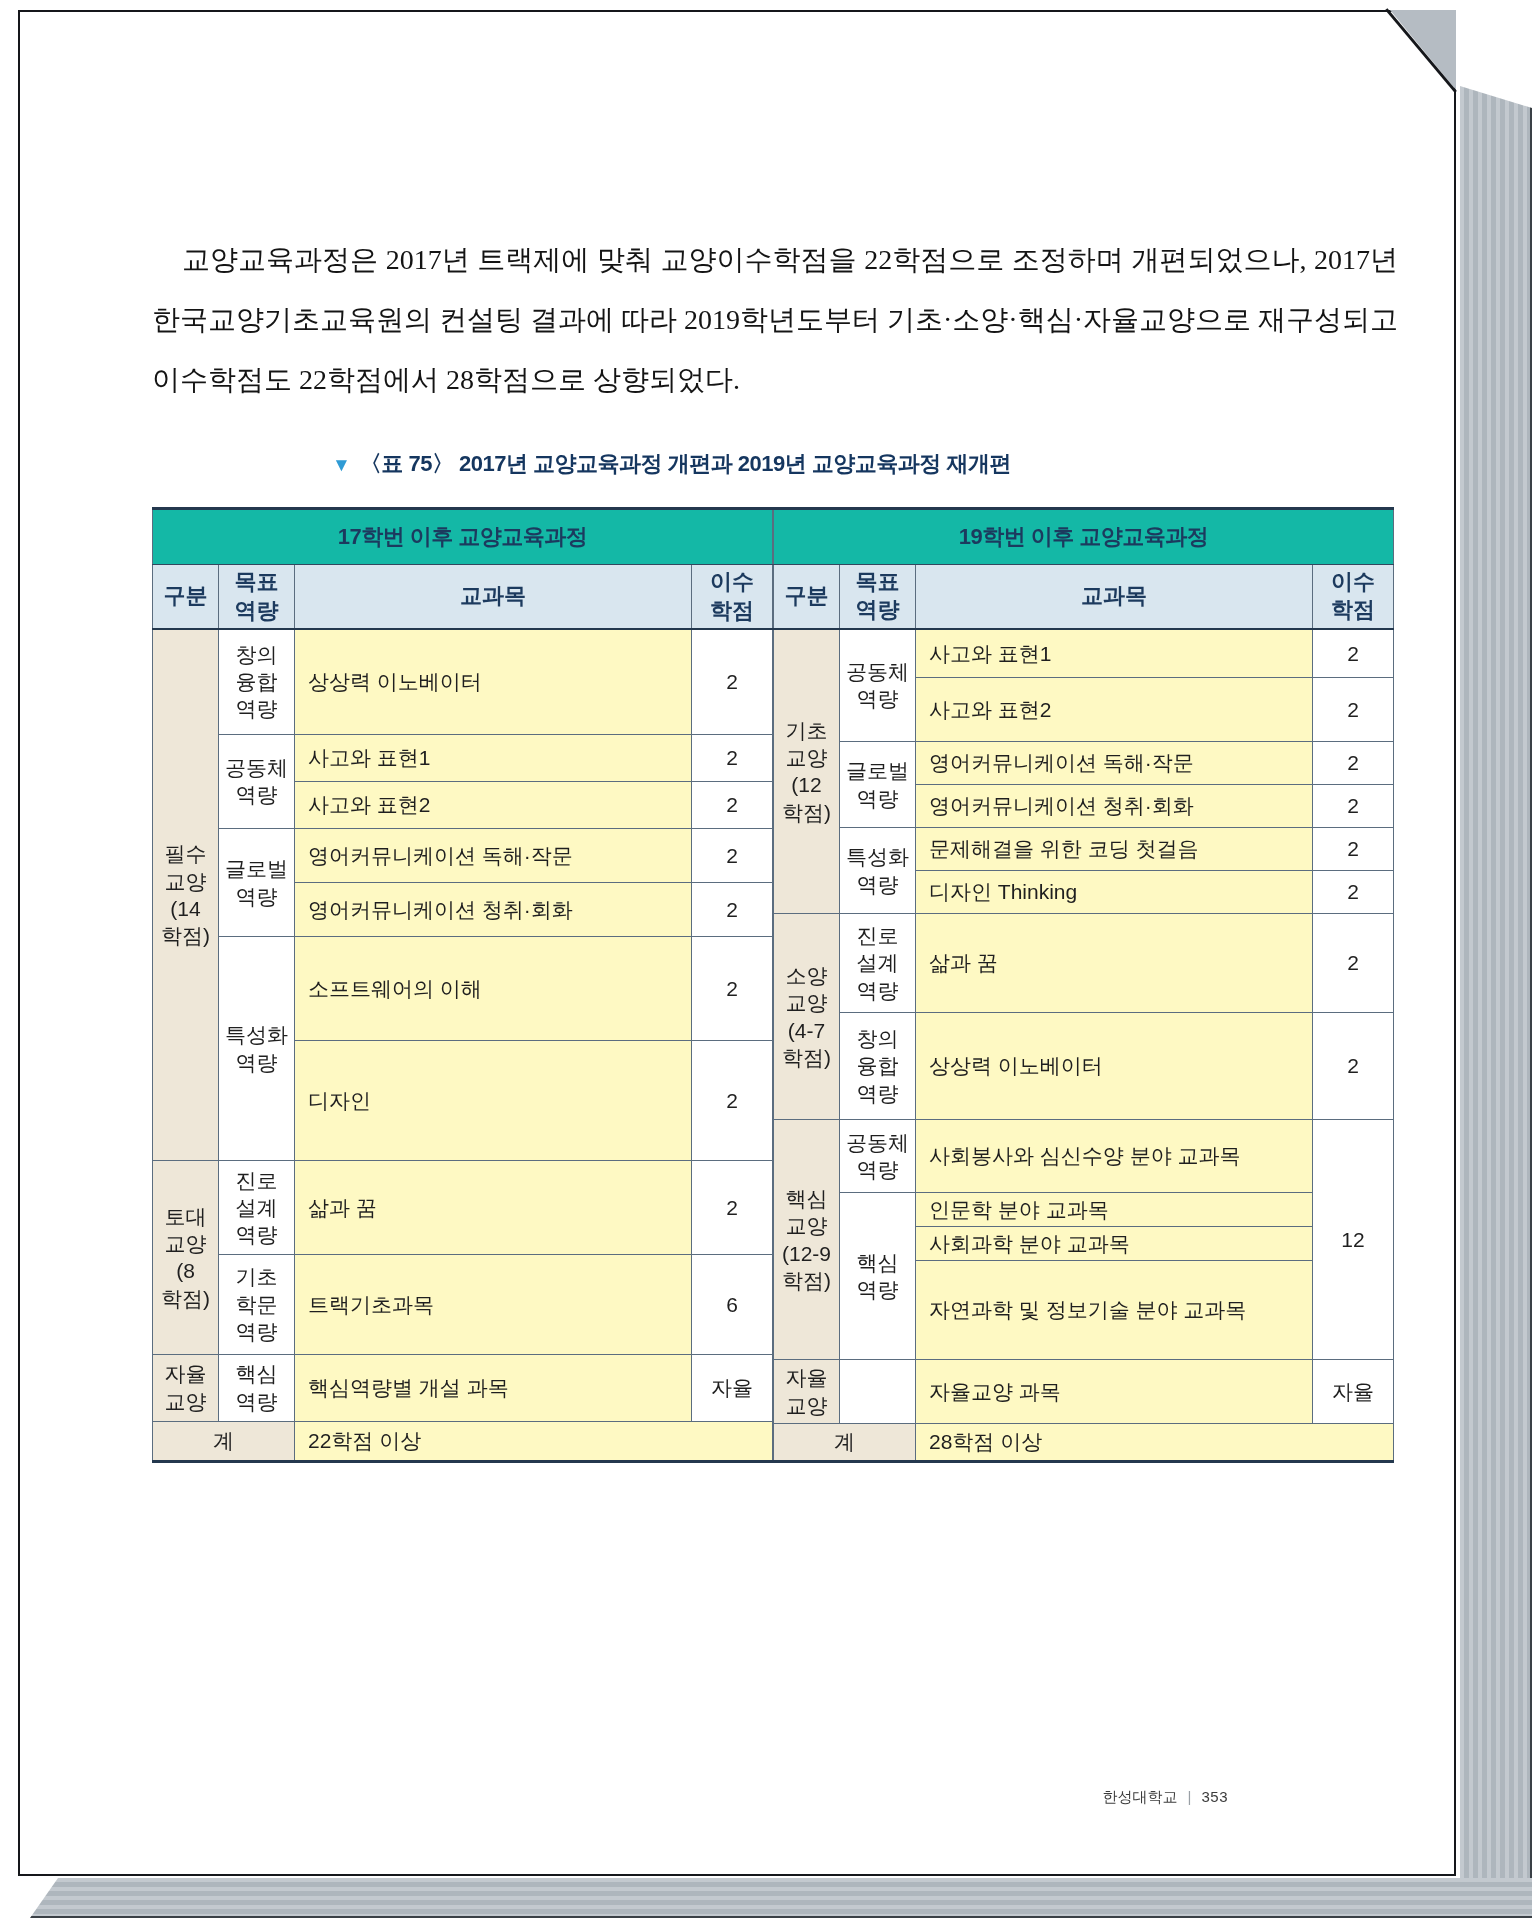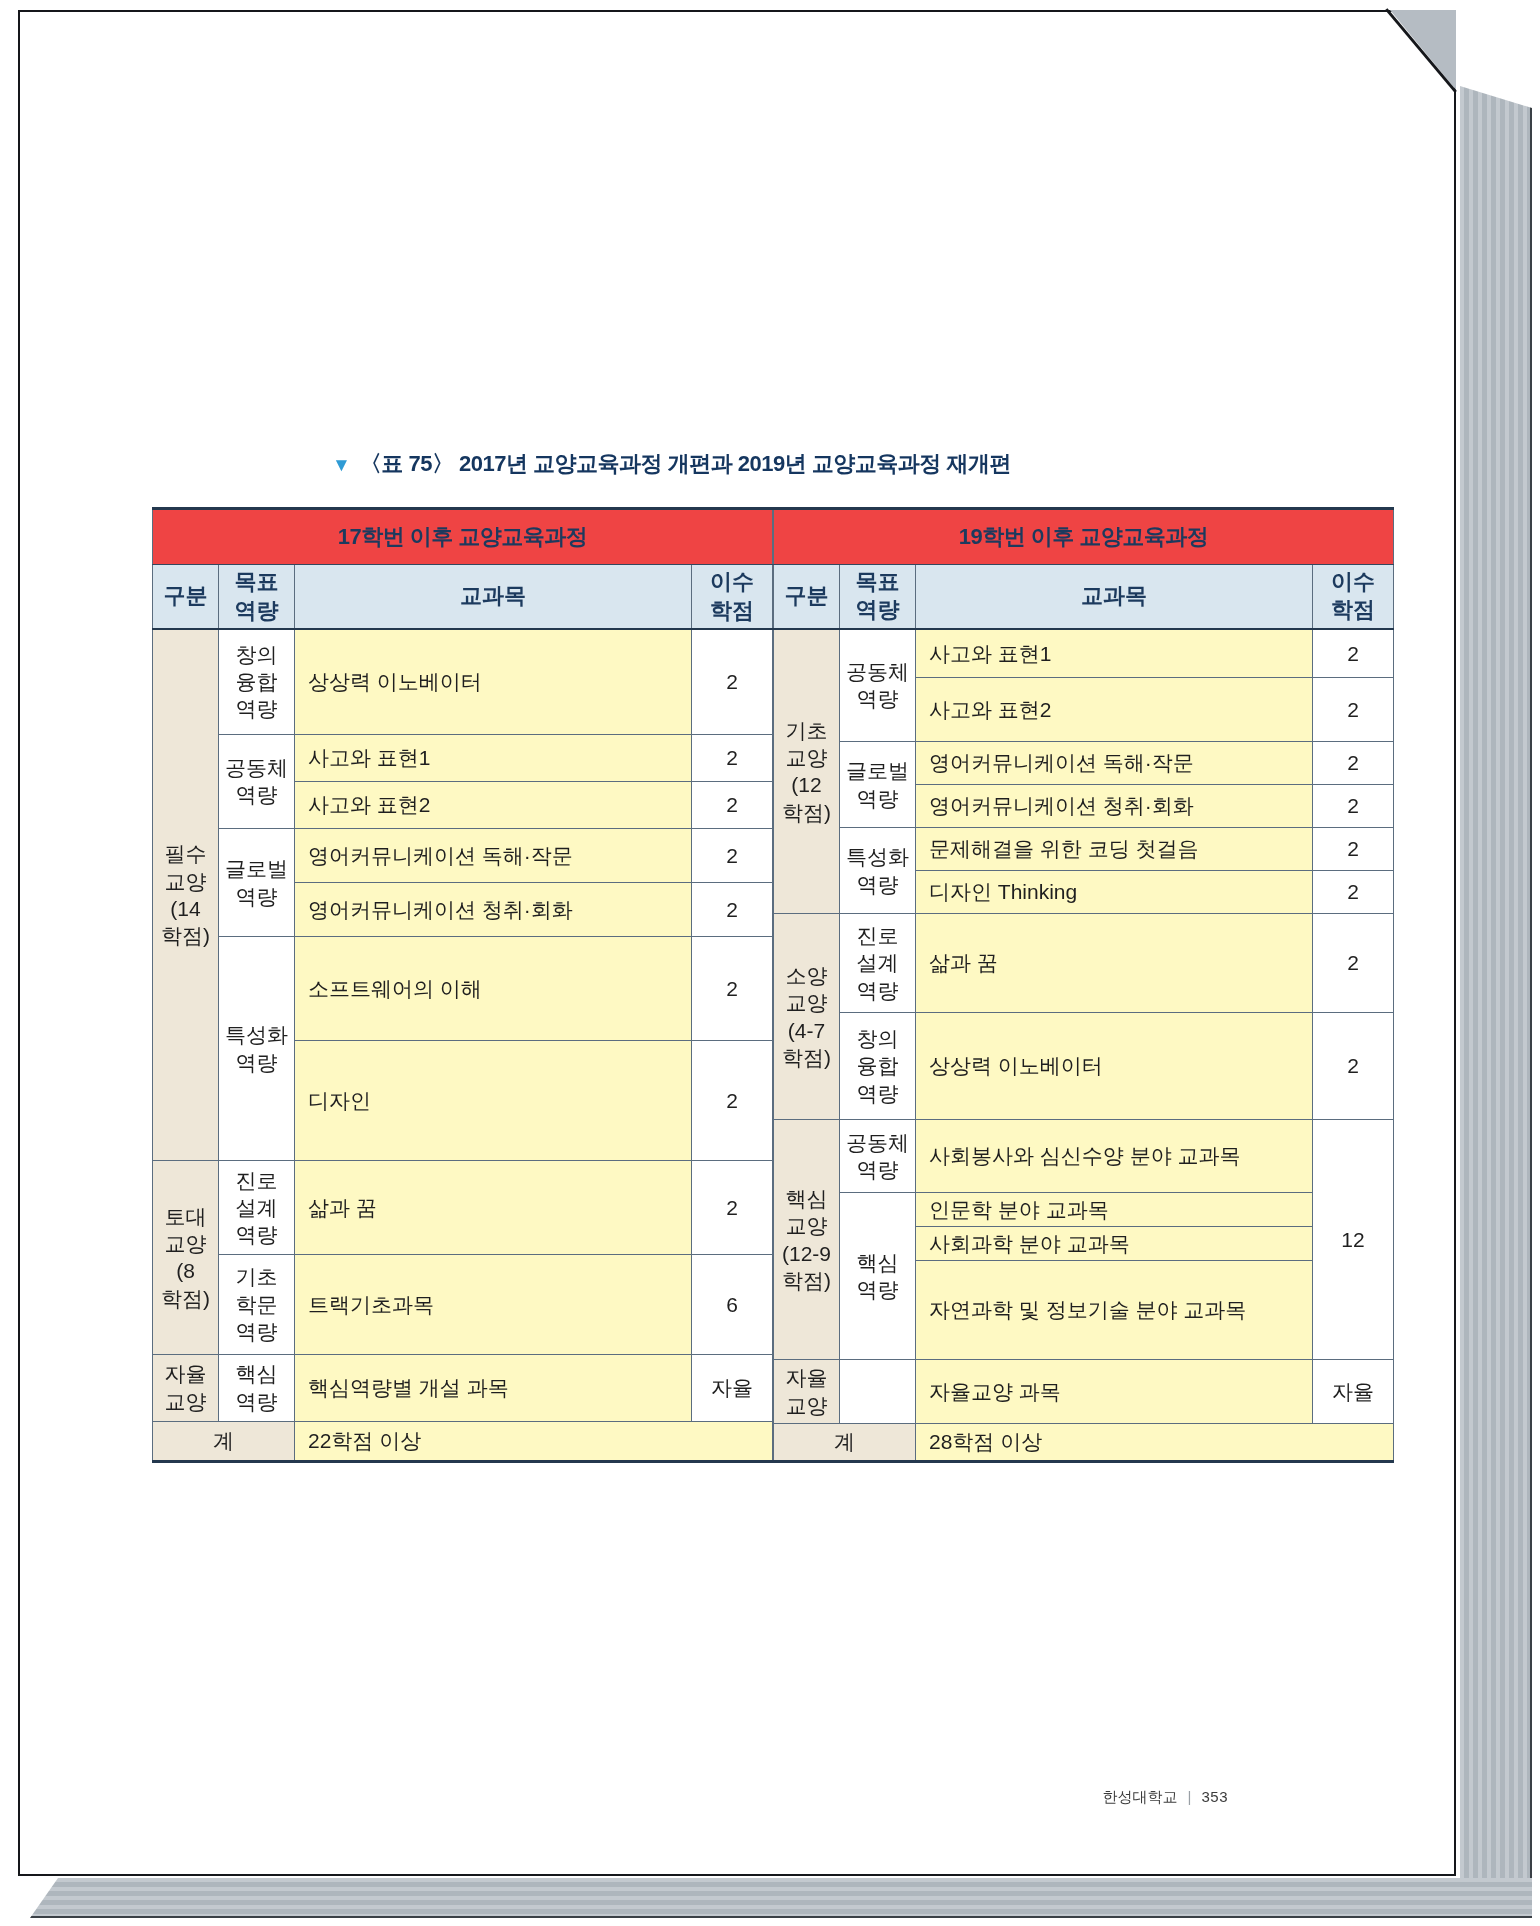--- a/index.html
+++ b/index.html
@@ -39,21 +39,21 @@
   .footer .divider{color:#9aa0a6;margin:0 10px;}
   .footer .pageno{letter-spacing:0.5px;}
 
   
   .tables{position:absolute;left:132px;top:495px;display:flex;}
   table.tbl{border-collapse:collapse;table-layout:fixed;width:620px;
             border-top:3px solid #24384e;border-bottom:3px solid #24384e;}
   .tbl td,.tbl th{border:1px solid #5b6d7f;box-sizing:border-box;
             font-size:21px;color:#1f1f1f;vertical-align:middle;padding:2px 4px;
             line-height:1.3;overflow:hidden;}
-  .tbl .title-row th{height:56px;background:#ef4444;color:#1c3a5e;font-weight:bold;
+  .tbl .title-row th{height:56px;background:#14b8a6;color:#1c3a5e;font-weight:bold;
             font-size:22px;border-bottom:1px solid #33475e;letter-spacing:-0.5px;}
   .tbl .head-row th{height:64px;background:#d9e6ef;color:#1c3a5e;font-weight:bold;
             font-size:22px;text-align:center;white-space:pre-line;
             border-bottom:2px solid #24384e;}
   .tbl .group{background:#eee7d8;text-align:center;white-space:pre-line;}
   .tbl .comp{background:#ffffff;text-align:center;white-space:pre-line;}
   .tbl .subj{background:#fef9c3;text-align:left;padding-left:13px;padding-right:8px;}
   .tbl .cred{background:#ffffff;text-align:center;}
   .tbl .total-label{background:#eee7d8;text-align:center;}
 </style>
@@ -62,20 +62,21 @@
 
 <div class="canvas">
 
   <div class="edge-right"></div>
   <div class="edge-bottom"></div>
 
   <div class="page">
     <div class="corner-fold"></div>
     <div class="corner-line"></div>
 
+    <p class="para para-top">교양교육과정은 2017년 트랙제에 맞춰 교양이수학점을 22학점으로 조정하며 개편되었으나, 2017년 한국교양기초교육원의 컨설팅 결과에 따라 2019학년도부터 기초·소양·핵심·자율교양으로 재구성되고 이수학점도 22학점에서 28학점으로 상향되었다.</p>
 
     <div class="caption">
       <span class="marker">▼</span>
       <span class="cap-text">〈표 75〉 2017년 교양교육과정 개편과 2019년 교양교육과정 재개편</span>
     </div>
 
     <div class="tables">
 
       <table class="tbl">
         <colgroup>

